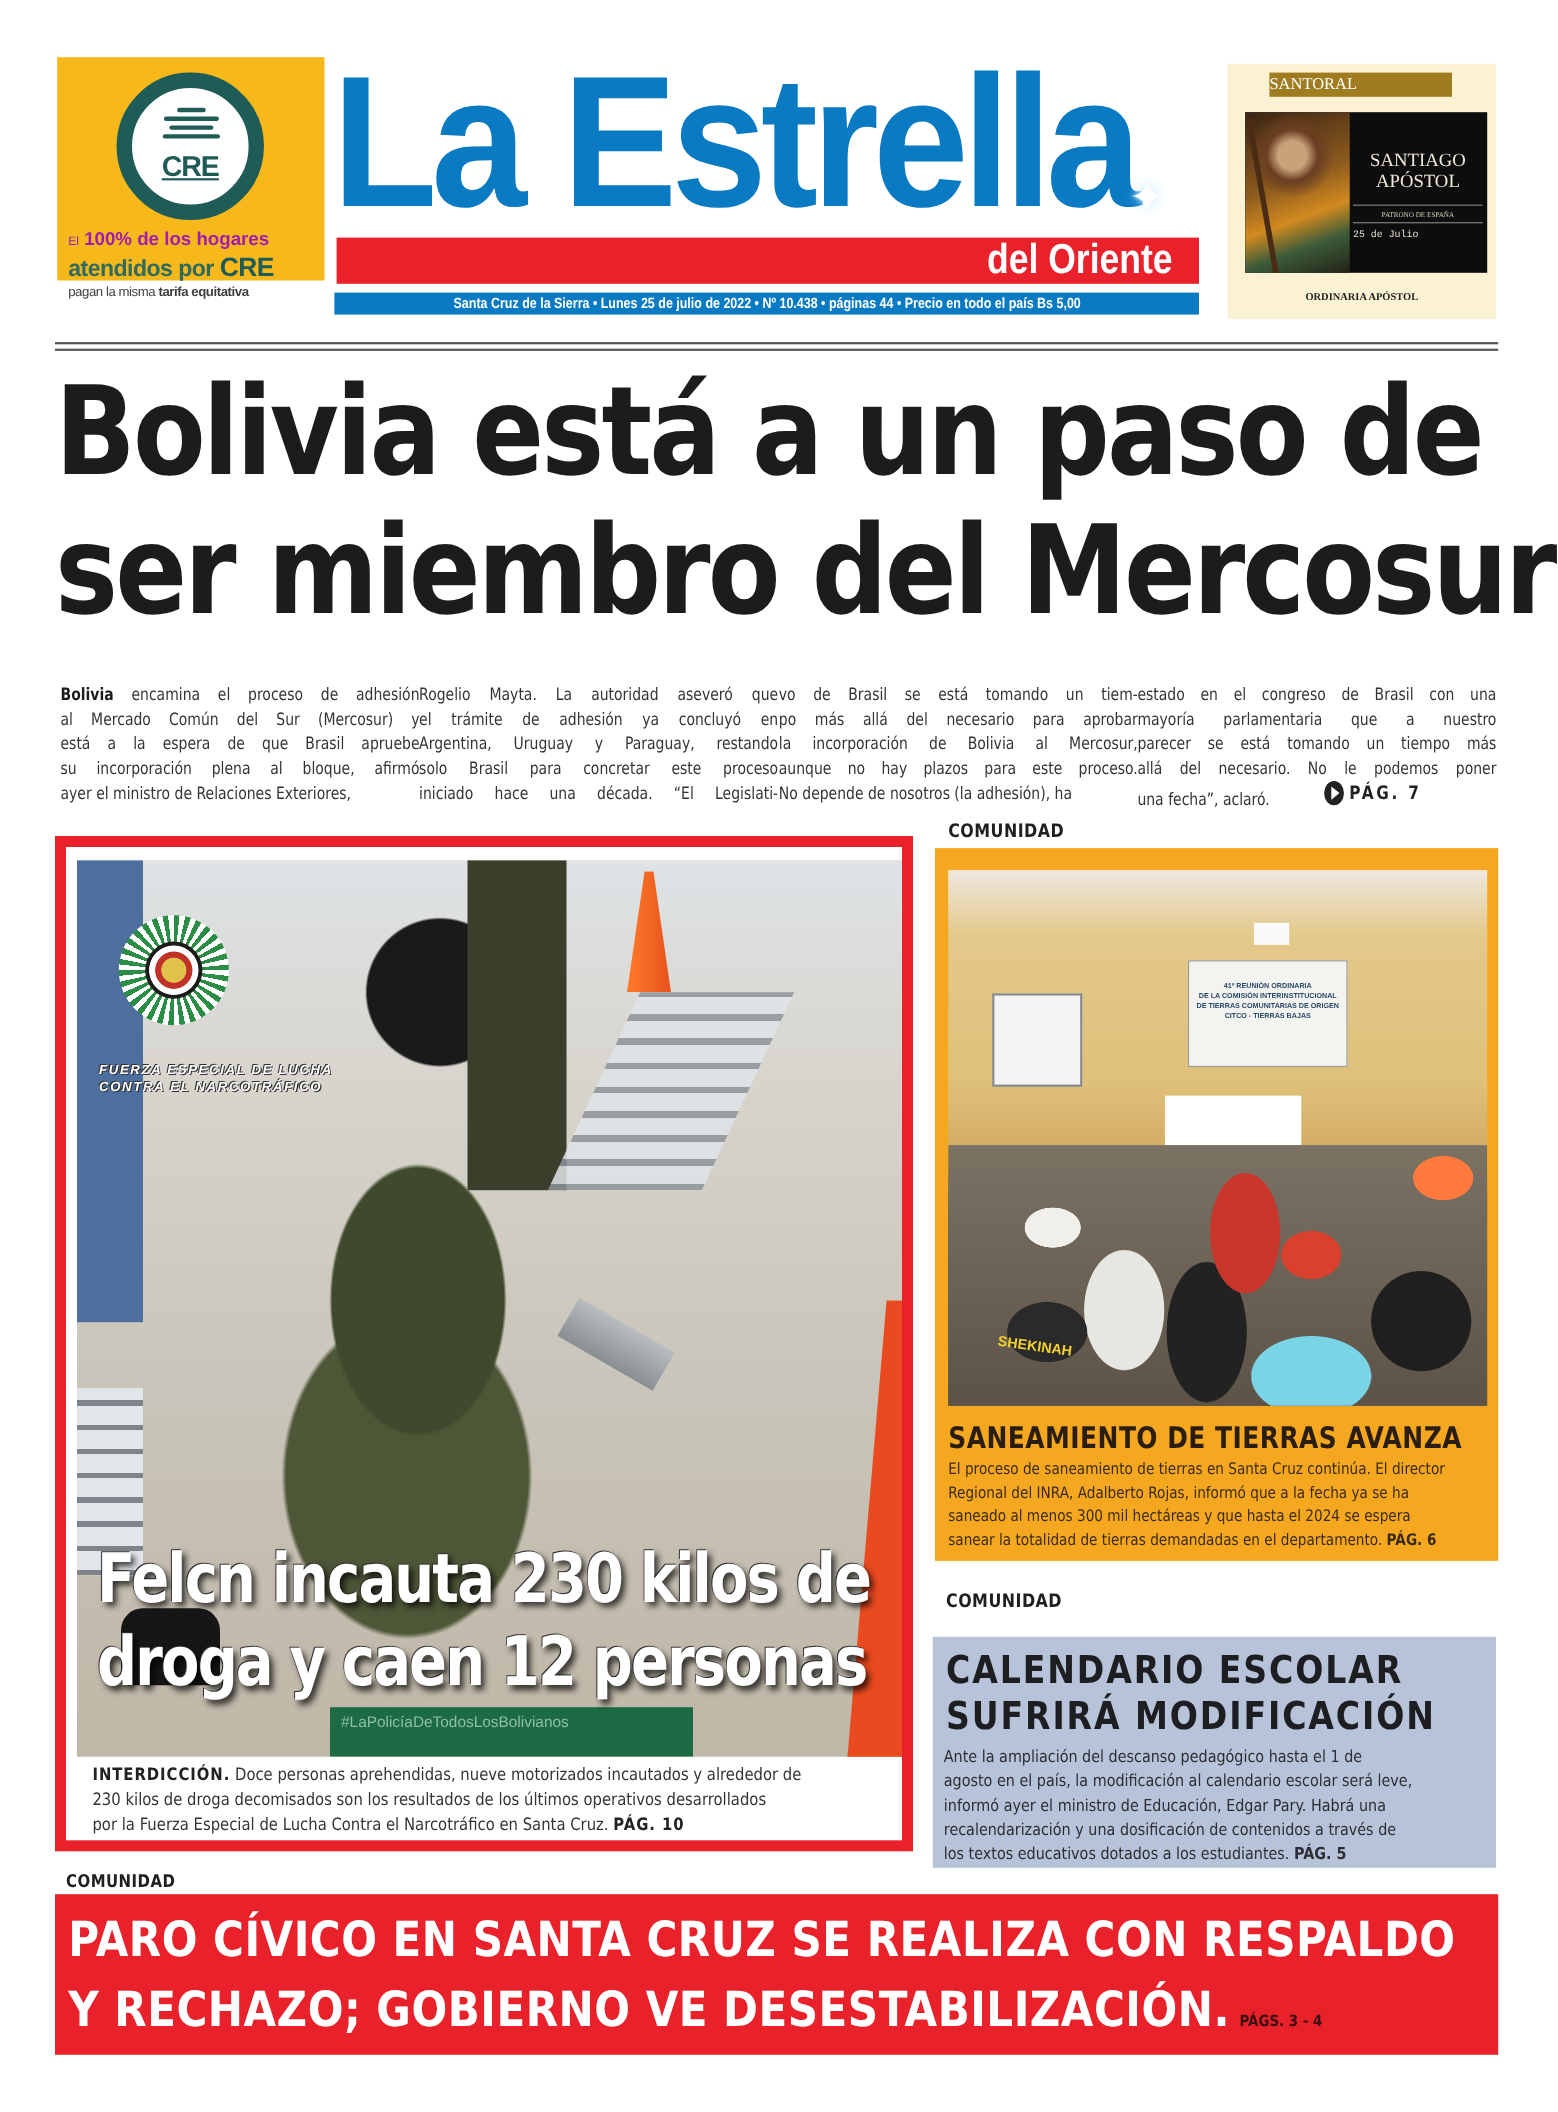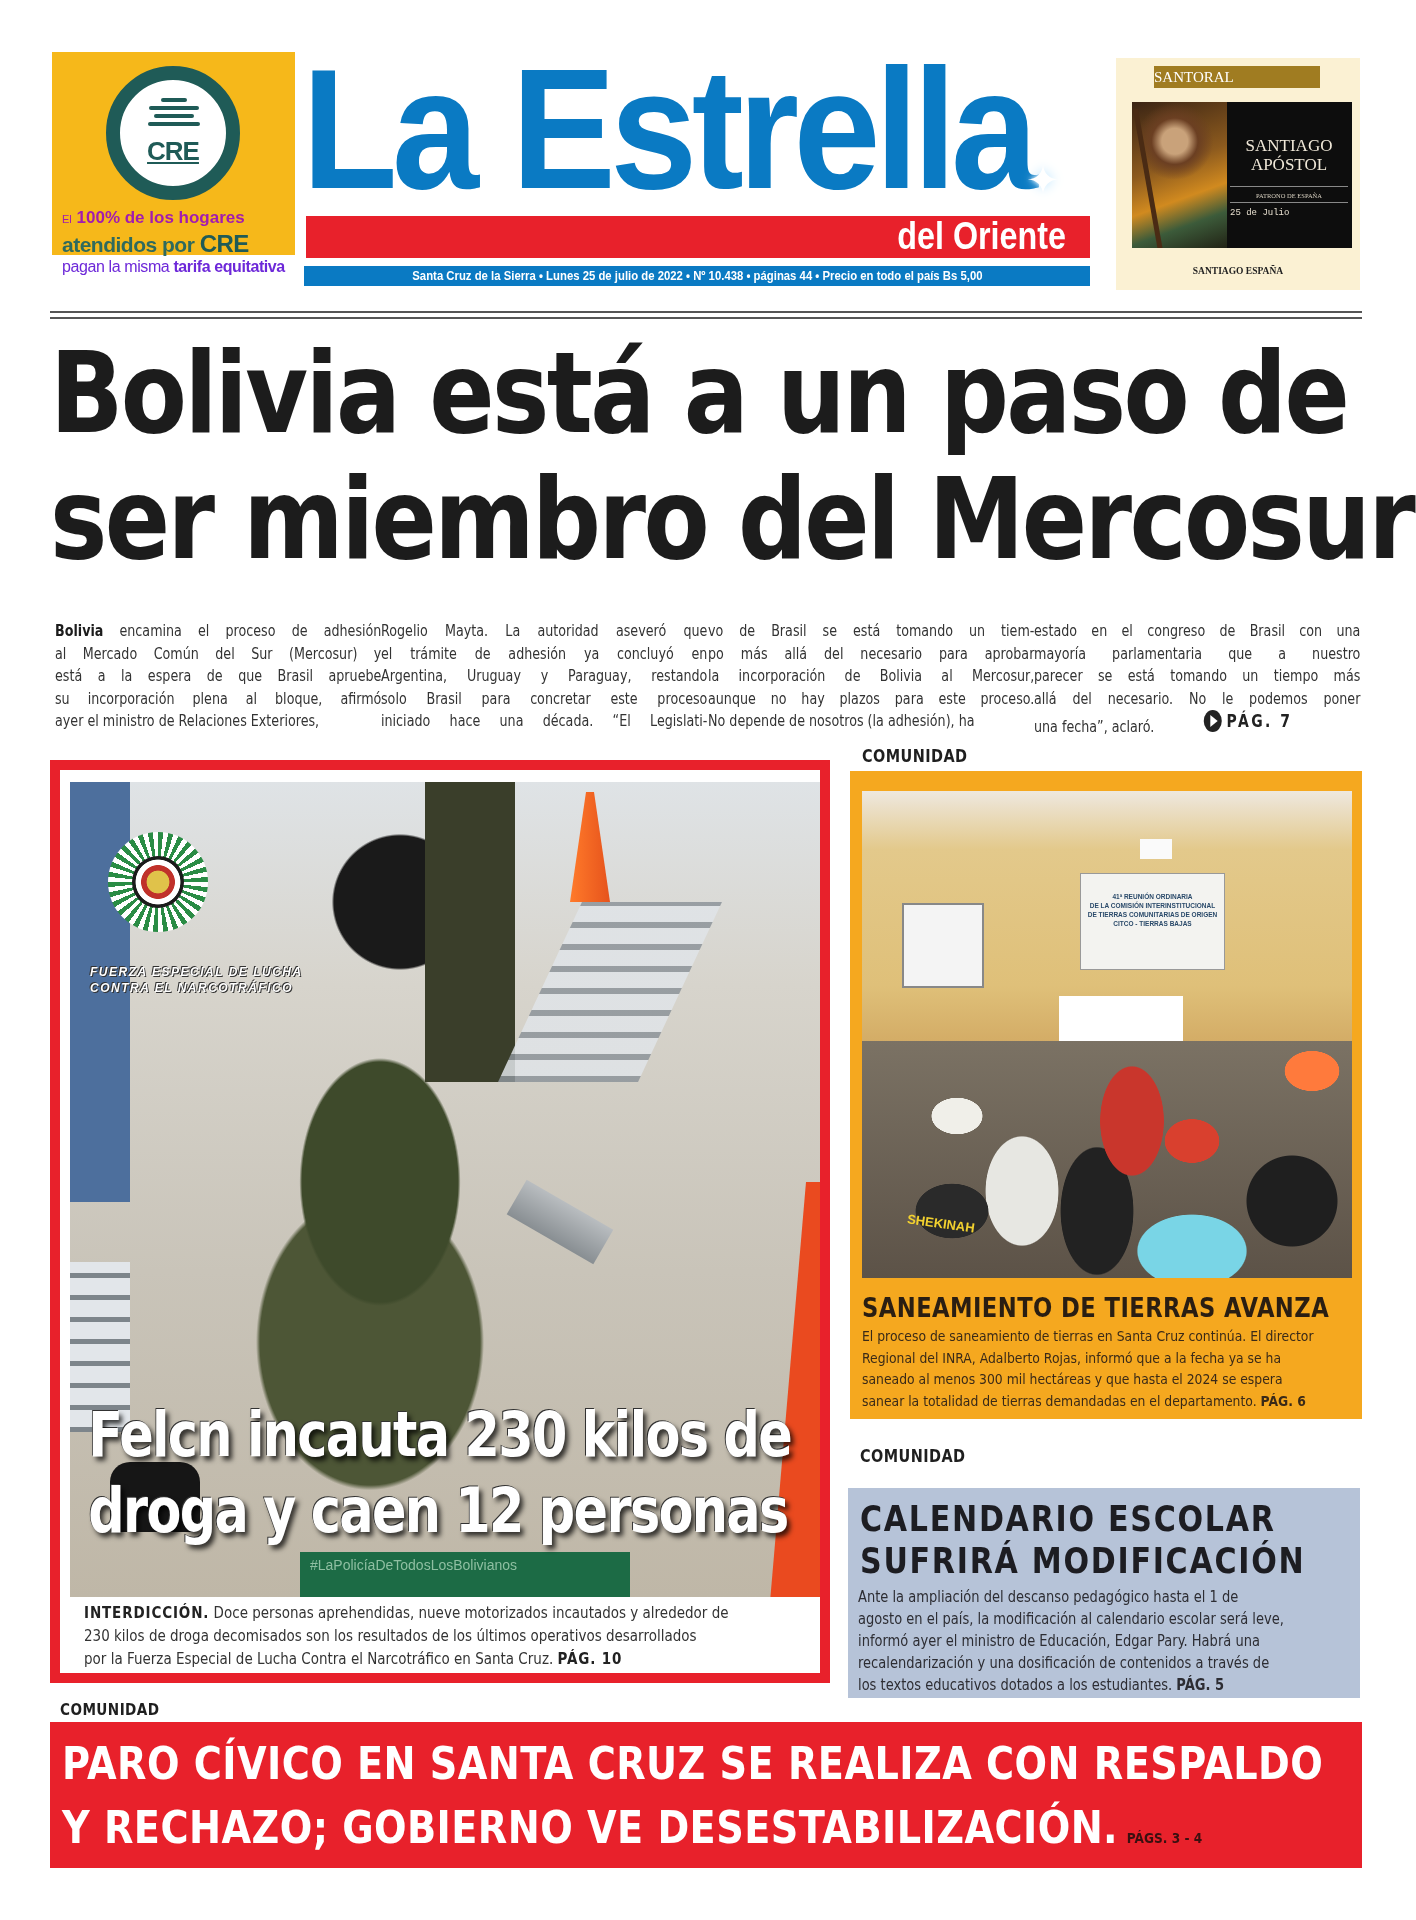--- a/index.html
+++ b/index.html
@@ -11,21 +11,21 @@
   #cre { left: 52px; top: 52px; width: 243px; height: 203px; background: #f6b81a; }
   #cre .ring { position: absolute; left: 54px; top: 14px; width: 134px; height: 134px; border-radius: 50%; border: 14px solid #1f5b57; background: #fff; }
   #cre .ring .lines { position: absolute; left: 28px; top: 14px; width: 52px; }
   #cre .ring .lines div { height: 4px; background: #1f5b57; margin: 4px auto; border-radius: 2px; }
   #cre .ring .lines .l1 { width: 26px; } #cre .ring .lines .l2 { width: 50px; } #cre .ring .lines .l3 { width: 40px; } #cre .ring .lines .l4 { width: 52px; }
   #cre .ring .cre-mark { position: absolute; left: 0; right: 0; top: 56px; text-align: center; font-family: "Liberation Sans Narrow", "Liberation Sans", sans-serif; font-weight: bold; font-size: 26px; color: #1f5b57; letter-spacing: -1px; text-decoration: underline; }
   #cre .t1 { position: absolute; left: 10px; top: 156px; font-size: 17px; font-weight: bold; color: #a21caf; white-space: nowrap; }
   #cre .t1 .el { font-size: 11px; font-weight: normal; }
   #cre .t2 { position: absolute; left: 10px; top: 178px; font-size: 21px; font-weight: bold; color: #2f6a5e; white-space: nowrap; letter-spacing: -0.5px; }
   #cre .t2 .cre-em { color: #1f5b57; font-size: 24px; font-weight: 900; }
-  #cre .t3 { position: absolute; left: 10px; top: 206px; font-size: 16px; color: #6d28d9; white-space: nowrap; letter-spacing: -0.4px; }
+  #cre .t3 { position: absolute; left: 10px; top: 206px; font-size: 12px; color: #404040; white-space: nowrap; letter-spacing: -0.4px; }
   #cre .t3 b { font-weight: bold; }
 
   
   #mast-title { left: 302px; top: 42px; width: 790px; height: 175px; font-family: "Liberation Sans", sans-serif; font-weight: bold; font-size: 170px; line-height: 175px; color: #0a7ac3; letter-spacing: -6px; white-space: nowrap; transform: scaleX(0.92); transform-origin: left; }
   #mast-star { left: 1023px; top: 160px; width: 40px; height: 40px; color: #fff; font-size: 40px; line-height: 40px; text-align: center; text-shadow: 0 0 12px #bfe6ff, 0 0 4px #fff; }
   #mast-red { left: 306px; top: 216px; width: 784px; height: 42px; background: #e8212b; }
   #mast-sub { left: 306px; top: 212px; width: 760px; text-align: right; font-size: 38px; font-weight: bold; color: #ffffff; line-height: 48px; transform: scaleX(0.85); transform-origin: right; }
   #mast-date { left: 304px; top: 266px; width: 786px; height: 20px; background: #0a7ac3; color: #fff; font-size: 13.5px; font-weight: bold; text-align: center; line-height: 20px; white-space: nowrap; }
   #mast-date .inner { display: inline-block; transform: scaleX(0.84); }
 
@@ -150,21 +150,21 @@
     <div class="staff"></div>
     <div class="name">
         <div>SANTIAGO</div>
         <div>APÓSTOL</div>
       </div>
     <div class="rule" style="top:84px"></div>
     <div class="patron">PATRONO DE ESPAÑA</div>
     <div class="rule" style="top:100px"></div>
     <div class="fecha">25 de Julio</div>
   </div>
-  <div class="foot">SANTIAGO ESPAÑA</div>
+  <div class="foot">ORDINARIA APÓSTOL</div>
 </div>
 
 <div id="rule" class="abs"></div>
 
 <div id="headline" class="abs">
   <div>Bolivia está a un paso de</div>
   <div>ser miembro del Mercosur</div>
 </div>
 
 <div id="lead" class="abs">

